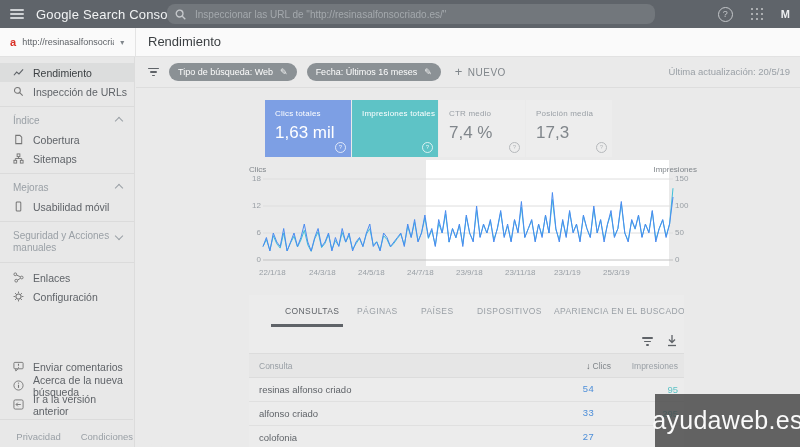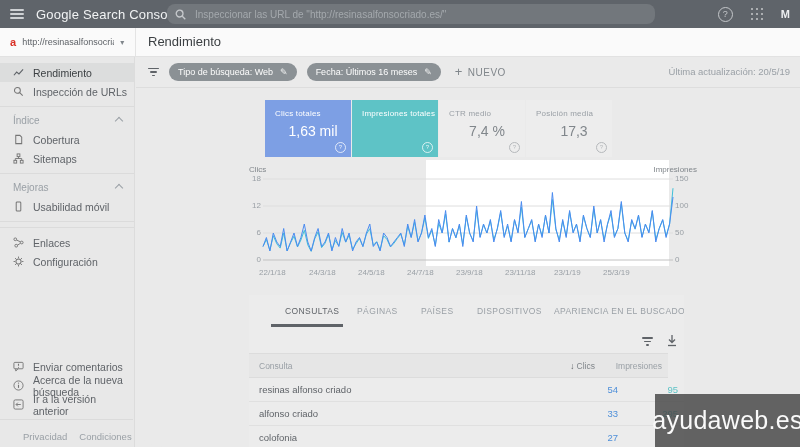--- a/index.html
+++ b/index.html
@@ -33,21 +33,21 @@
   .sidebar{position:absolute;left:0;top:57px;width:135px;height:390px;background:#e8e8e8;border-right:1px solid #dcdcdc;box-sizing:border-box;padding-top:6px;color:#5f6368;}
   .s-item{height:19px;display:flex;align-items:center;gap:9px;padding-left:13px;font-size:10.5px;cursor:pointer;}
   .s-item.selected{background:#dcdddd;color:#3c4043;}
   .s-item svg{flex:0 0 auto;}
   .s-sep{height:1px;background:#dbdbdb;margin:5px 0;}
   .s-section{display:flex;align-items:flex-start;justify-content:space-between;padding:3px 12px 3px 13px;font-size:10px;color:#9aa0a6;line-height:12px;cursor:pointer;}
   .chev{width:5px;height:5px;border-right:1px solid #9aa0a6;border-bottom:1px solid #9aa0a6;margin-top:3px;flex:0 0 auto;}
   .chev.up{transform:rotate(-135deg);}
   .chev.down{transform:rotate(45deg);}
   .s-bottom{position:absolute;left:0;right:1px;bottom:0;}
-  .s-footer{height:22px;display:flex;align-items:center;gap:12px;padding-left:23px;font-size:9.5px;color:#9aa0a6;}
+  .s-footer{height:22px;display:flex;align-items:center;gap:20px;padding-left:9px;font-size:9.5px;color:#9aa0a6;justify-content:flex-end;}
   .s-footer span{cursor:pointer;}
 
   
   .main{position:absolute;left:136px;top:57px;width:664px;height:390px;background:#eaeaea;border-radius:26px;}
   .filterbar{position:absolute;left:0;top:0;width:100%;height:31px;border-bottom:1px solid #dddddd;box-sizing:border-box;display:flex;align-items:center;padding-left:12px;gap:10px;}
   .funnel{display:flex;flex-direction:column;align-items:center;gap:2px;cursor:pointer;}
   .funnel b{display:block;height:1.5px;background:#5f6368;border-radius:1px;}
   .funnel b:nth-child(1){width:11px;}.funnel b:nth-child(2){width:7px;}.funnel b:nth-child(3){width:3px;}
   .chip{height:18px;border-radius:12px;background:#8b9195;color:#fdfdfd;font-size:9px;display:flex;align-items:center;padding:0 9px;gap:7px;cursor:pointer;white-space:nowrap;}
   .chip .pencil{font-size:9px;color:#f2f3f3;}
@@ -56,21 +56,21 @@
   .last-update{position:absolute;right:10px;top:0;line-height:30px;font-size:9.5px;color:#9aa0a6;}
 
   
   .cards{position:absolute;left:113px;top:43px;display:flex;gap:1px;margin-left:16px;}
   .card{width:86px;height:57px;position:relative;box-sizing:border-box;padding:9px 0 0 10px;cursor:pointer;}
   .card.c-blue{background:#7d9fe4;color:#ffffff;}
   .card.c-teal{background:#5ec3c6;color:#ffffff;}
   .card.c-gray{background:#ededed;}
   .card .mlabel{font-size:8px;letter-spacing:.2px;}
   .card.c-gray .mlabel{color:#9aa0a6;}
-  .card .mvalue{font-size:14px;margin-top:5px;text-align:center;}
+  .card .mvalue{font-size:17px;margin-top:5px;}
   .card.c-gray .mvalue{color:#80868b;}
   .mhelp{position:absolute;right:5px;bottom:4px;width:9px;height:9px;border-radius:50%;font-size:6px;line-height:9px;text-align:center;border:1px solid rgba(255,255,255,.75);color:rgba(255,255,255,.85);}
   .card.c-gray .mhelp{border-color:#b6b9bc;color:#b6b9bc;}
 
   
   .chart{position:absolute;left:113px;top:106px;width:442px;height:122px;}
   .white-band{position:absolute;left:177px;top:-3px;width:243px;height:106px;background:#ffffff;z-index:1;}
   .chart svg{position:absolute;left:0;top:0;z-index:2;}
   .ax-title{position:absolute;top:2px;font-size:8px;color:#80868b;z-index:3;}
   .ax-title.l{left:0;}
@@ -81,28 +81,28 @@
 
   
   .panel{position:absolute;left:113px;top:238px;width:435px;height:152px;background:#ececec;overflow:hidden;}
   .tab{position:absolute;top:11px;font-size:8.5px;letter-spacing:.4px;color:#9aa0a6;cursor:pointer;white-space:nowrap;}
   .tab.active{color:#5f6368;}
   .tab-underline{position:absolute;left:22px;top:29px;width:72px;height:3px;background:#5f6368;}
   .t-filter{position:absolute;left:393px;top:42px;cursor:pointer;}
   .t-filter b{display:block;height:1.5px;background:#5f6368;border-radius:1px;margin:0 auto 2px;}
   .t-filter b:nth-child(1){width:11px;}.t-filter b:nth-child(2){width:7px;}.t-filter b:nth-child(3){width:3px;}
   .t-download{position:absolute;left:417px;top:39px;cursor:pointer;}
-  .thead{position:absolute;left:0;right:16px;top:58px;height:25px;background:#e6e6e6;border-top:1px solid #dcdcdc;border-bottom:1px solid #dcdcdc;box-sizing:border-box;font-size:8.5px;color:#9aa0a6;}
+  .thead{position:absolute;left:0;right:0;top:58px;height:25px;background:#e6e6e6;border-top:1px solid #dcdcdc;border-bottom:1px solid #dcdcdc;box-sizing:border-box;font-size:8.5px;color:#9aa0a6;}
   .thead .th-query{position:absolute;left:10px;top:0;line-height:24px;cursor:pointer;}
   .th-clicks{position:absolute;right:73px;top:0;line-height:24px;cursor:pointer;color:#80868b;}
   .th-clicks .sort{color:#5f6368;margin-right:2px;font-size:9px;}
   .th-impr{position:absolute;right:6px;top:0;line-height:24px;cursor:pointer;}
   .trow{position:absolute;left:0;right:0;height:24px;border-bottom:1px solid #e0e0e0;box-sizing:border-box;font-size:9.5px;color:#5f6368;cursor:pointer;}
   .trow .q{position:absolute;left:10px;line-height:23px;}
-  .trow .c{position:absolute;right:66px;line-height:23px;color:#4e8fd9;}
+  .trow .c{position:absolute;right:90px;line-height:23px;color:#4e8fd9;font-family:Liberation Mono, monospace;}
   .trow .i{position:absolute;right:6px;line-height:23px;color:#5ec3c6;}
 
   
   .watermark{position:absolute;left:655px;top:394px;width:145px;height:53px;background:rgba(68,68,68,.82);z-index:10;display:flex;align-items:center;justify-content:center;color:#fafafa;font-size:25px;letter-spacing:.3px;}
 </style>
 </head>
 <body>
 
 <div class="screen">
 
@@ -186,20 +186,24 @@
       <span>Mejoras</span>
       <span class="chev up"></span>
     </div>
     <div class="s-item">
       <svg width="11" height="11" viewBox="0 0 12 12">
           <rect x="3.5" y="1" width="5" height="10" rx="1" fill="none" stroke="#757575" stroke-width="1.1"></rect>
         </svg>
       <span>Usabilidad móvil</span>
     </div>
     <div class="s-sep"></div>
+    <div class="s-section" style="max-width:135px;">
+      <span style="max-width:100px;">Seguridad y Acciones manuales</span>
+      <span class="chev down"></span>
+    </div>
     <div class="s-sep"></div>
     <div class="s-item">
       <svg width="11" height="11" viewBox="0 0 12 12">
           <circle cx="2.5" cy="2.5" r="1.5" fill="none" stroke="#757575" stroke-width="1"></circle>
           <circle cx="9.5" cy="6" r="1.5" fill="none" stroke="#757575" stroke-width="1"></circle>
           <circle cx="3.5" cy="9.5" r="1.5" fill="none" stroke="#757575" stroke-width="1"></circle>
           <path d="M3.8 3.3 L8.2 5.3 M8.1 6.9 L4.8 8.9" stroke="#757575" stroke-width="1" fill="none"></path>
         </svg>
       <span>Enlaces</span>
     </div>

